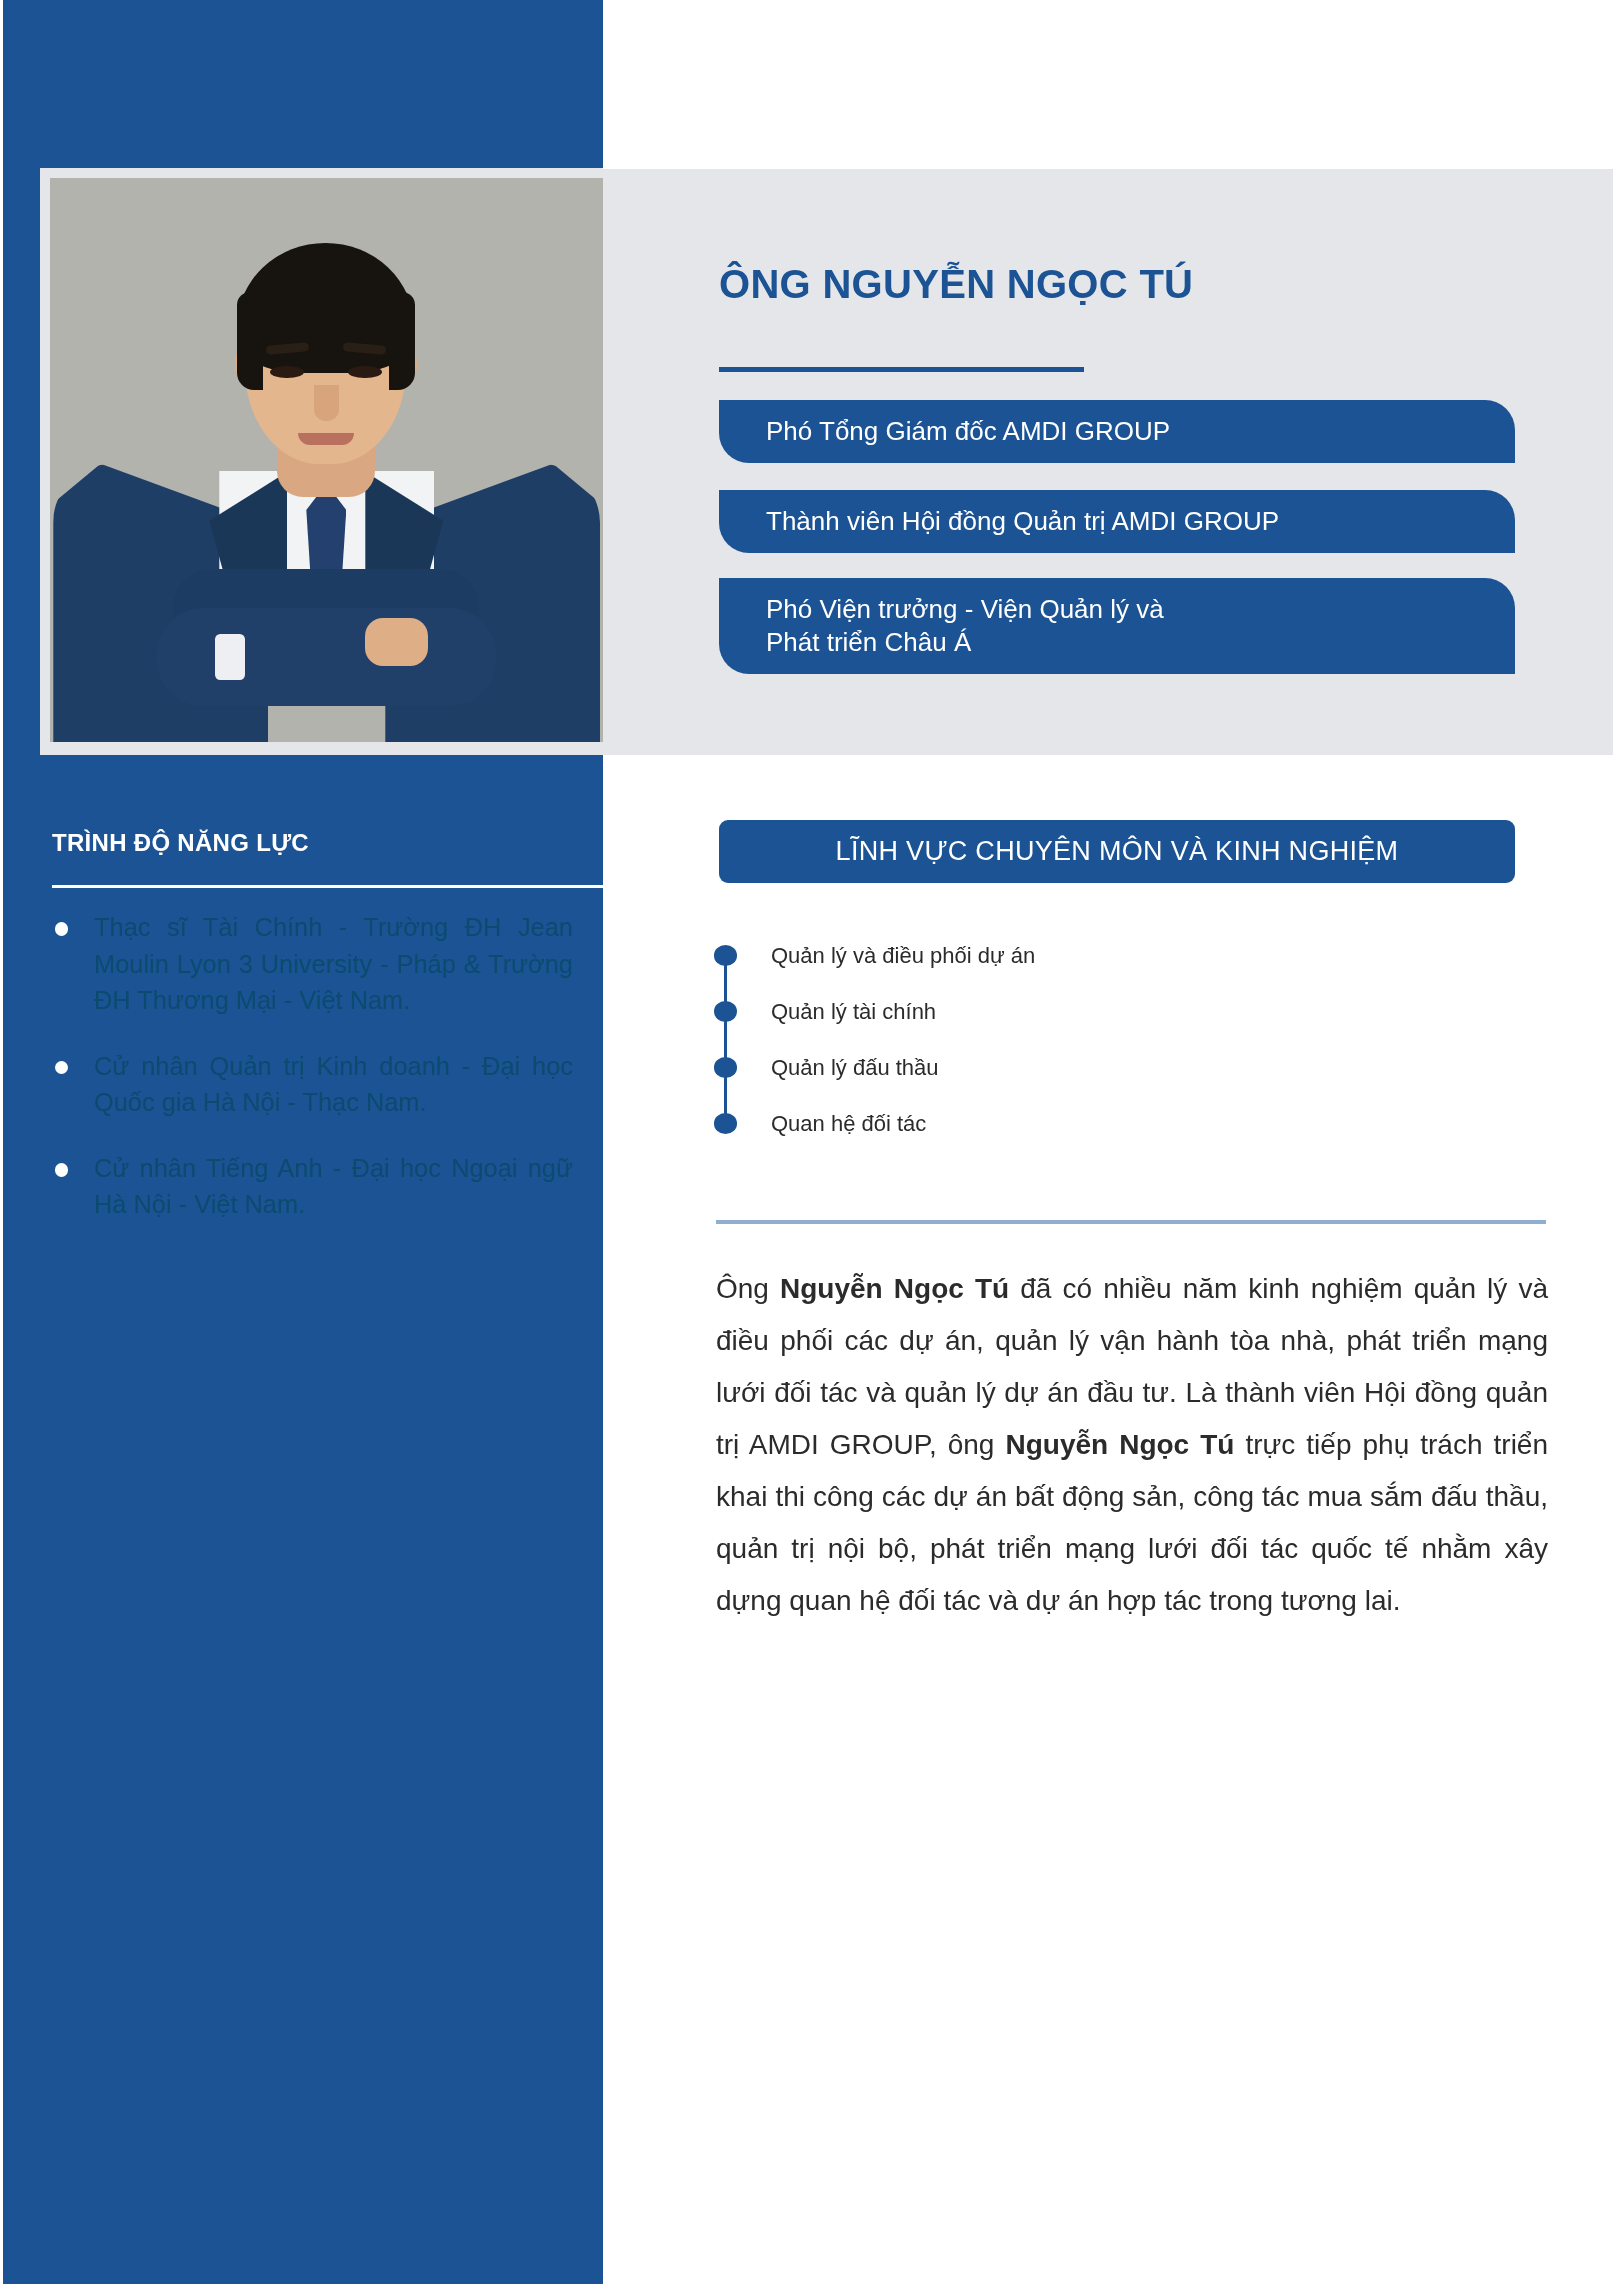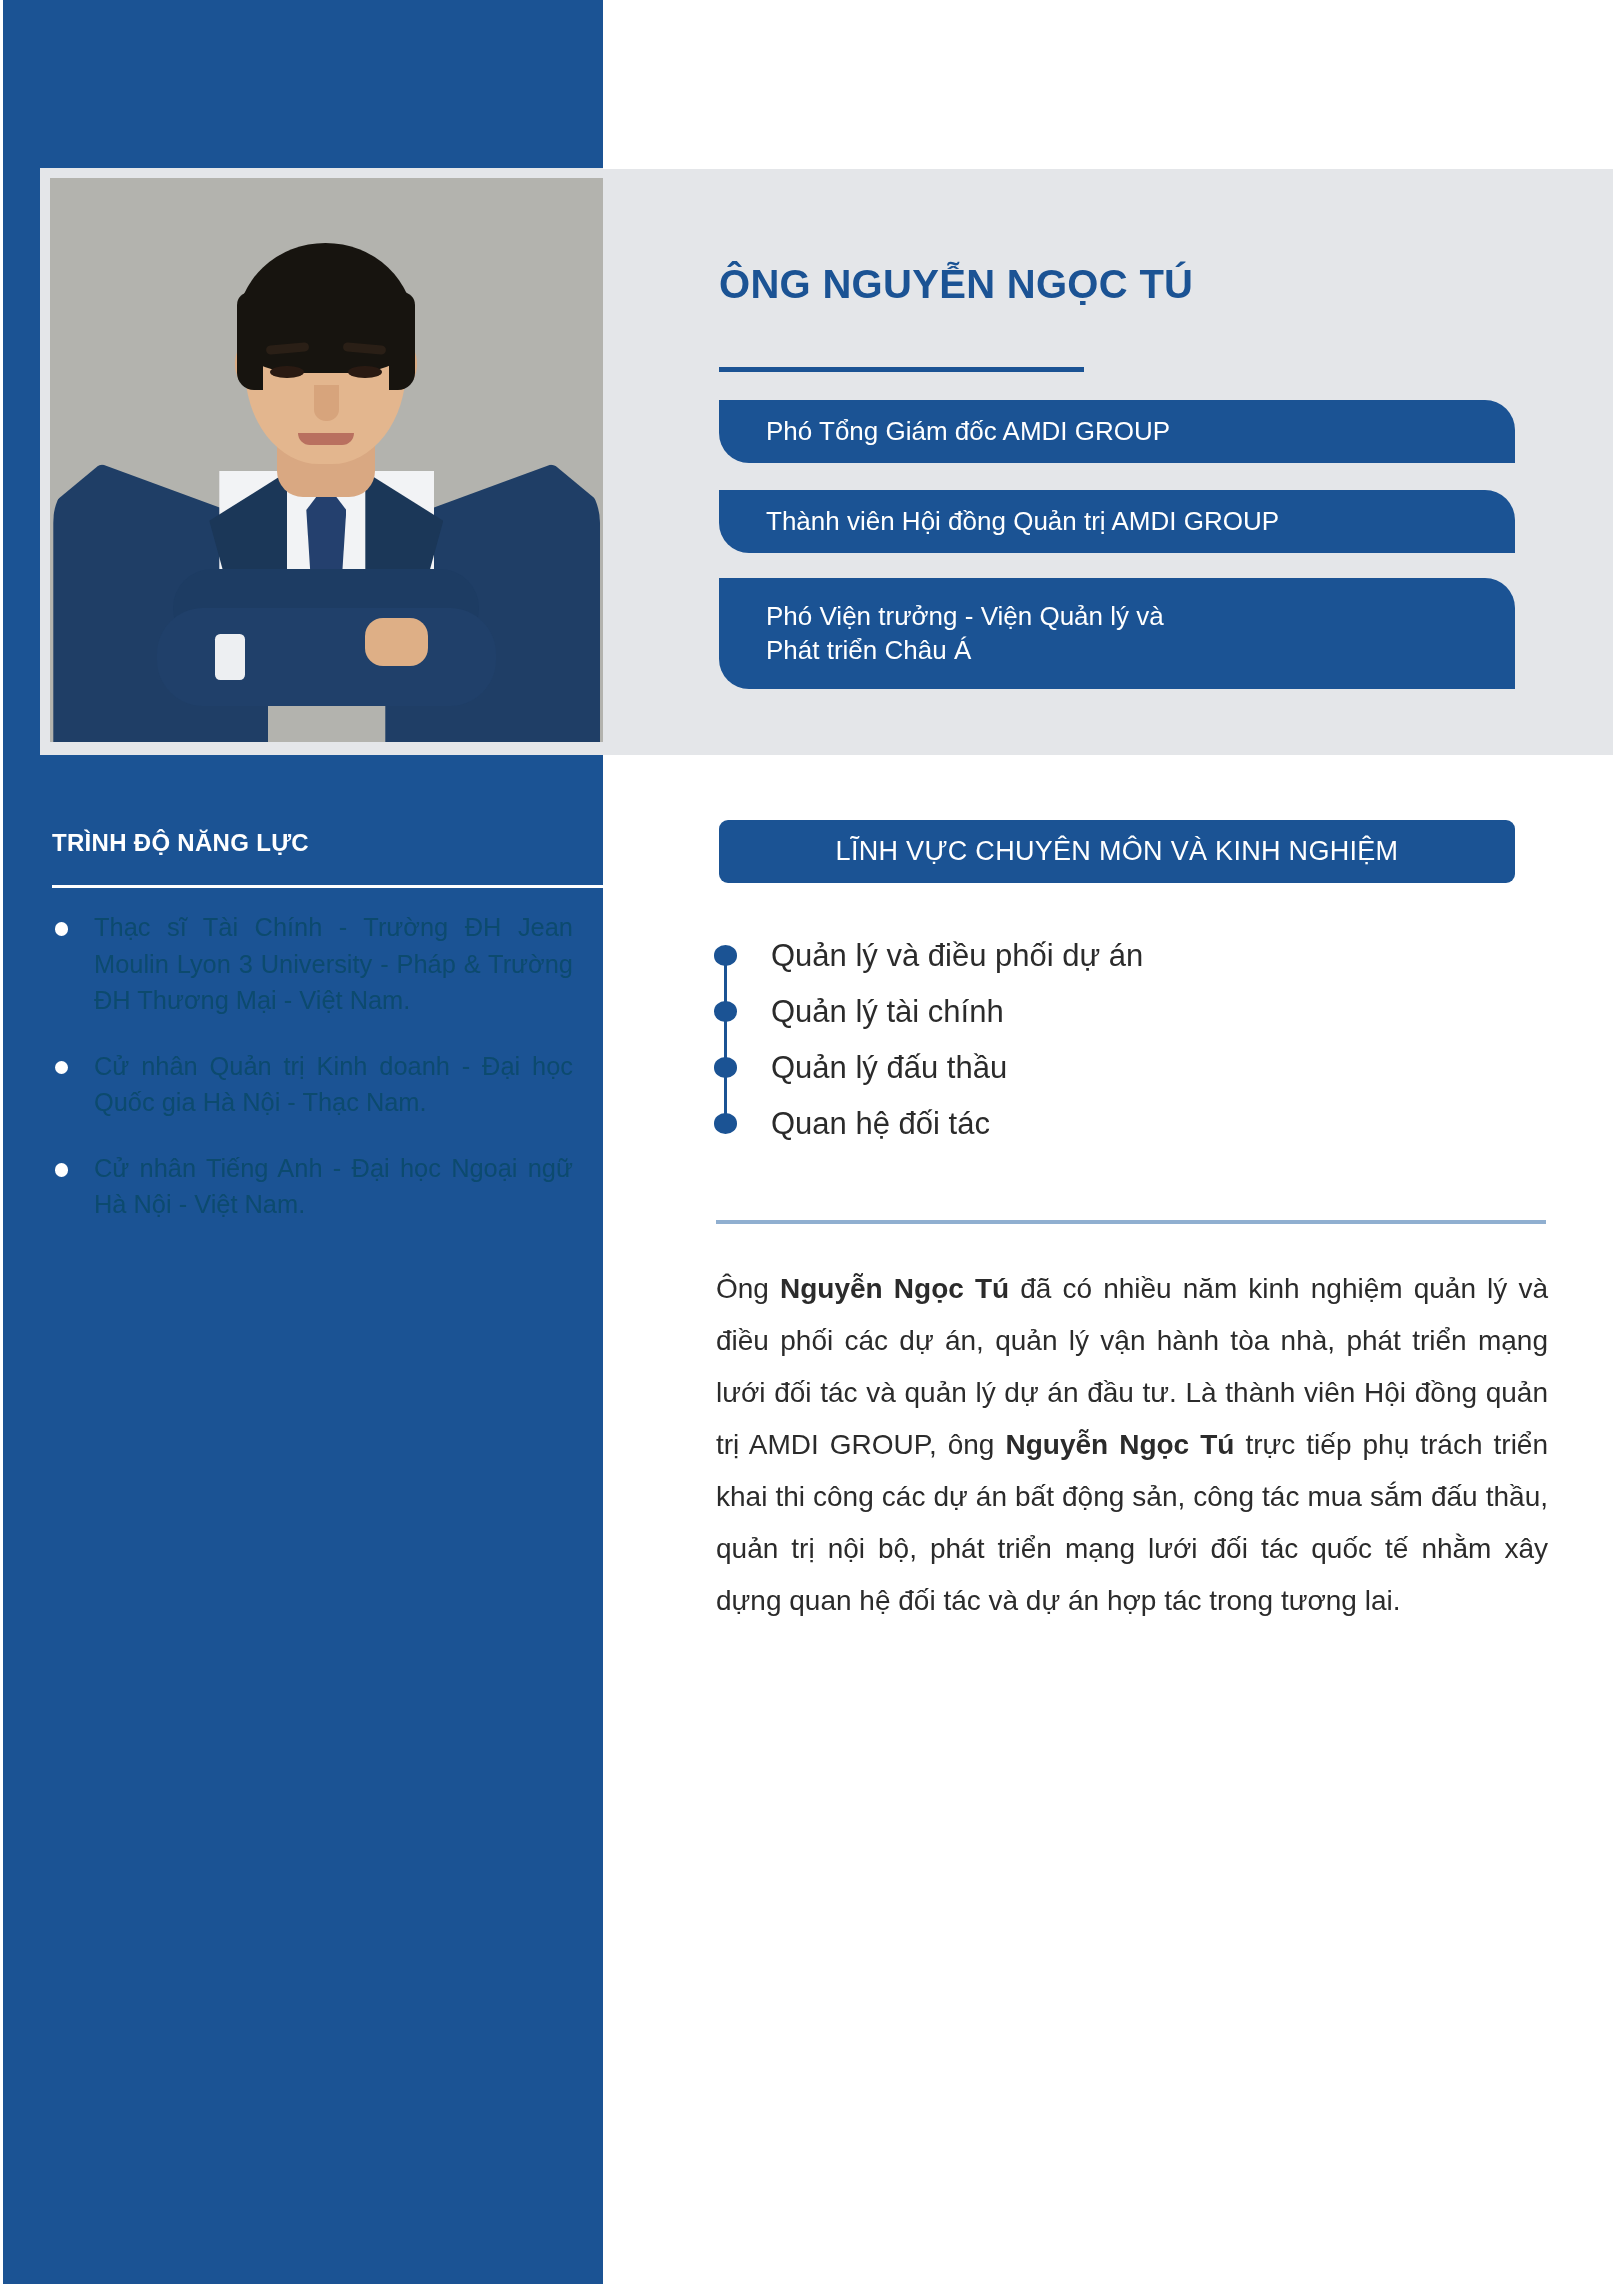--- a/index.html
+++ b/index.html
@@ -183,21 +183,21 @@
     line-height: 1.28;
     box-sizing: border-box;
     padding: 0 0 0 47px;
     display: flex;
     flex-direction: column;
     justify-content: center;
     border-radius: 0 30px 0 30px;
   }
   .badge-1 { top: 400px;  height: 63px; }
   .badge-2 { top: 490px;  height: 63px; }
-  .badge-3 { top: 578px;  height: 111px; }
+  .badge-3 { top: 578px;  height: 96px; }
   .badge-line { display: block; }
 
   
   .side-heading {
     position: absolute;
     left: 52px;
     top: 829px;
     color: #ffffff;
     font-size: 24px;
     font-weight: bold;
@@ -268,21 +268,21 @@
     left: 17.6px;
     top: 25px;
     width: 3.3px;
     height: 169px;
     background: #1B5394;
   }
   .exp-item {
     position: relative;
     height: 56px;
     padding-left: 65px;
-    font-size: 31px;
+    font-size: 22px;
     color: #2B2B2B;
     display: flex;
     align-items: center;
   }
   .exp-item::after {
     content: "";
     position: absolute;
     left: 7.8px;
     top: 17px;
     width: 23.4px;

